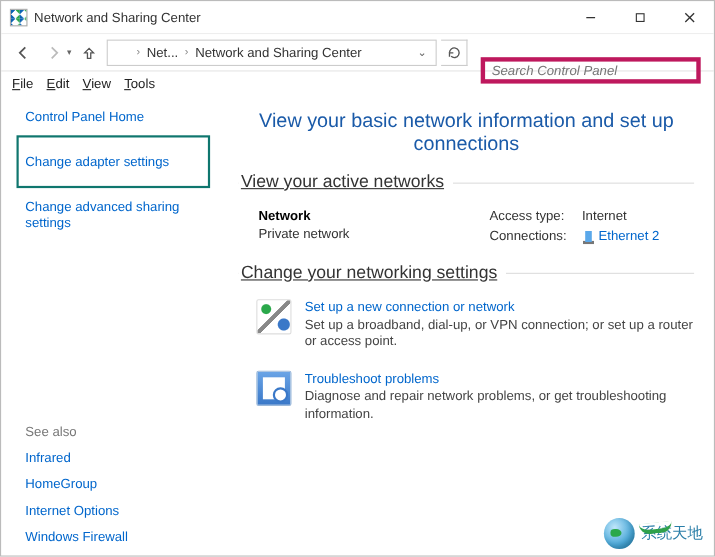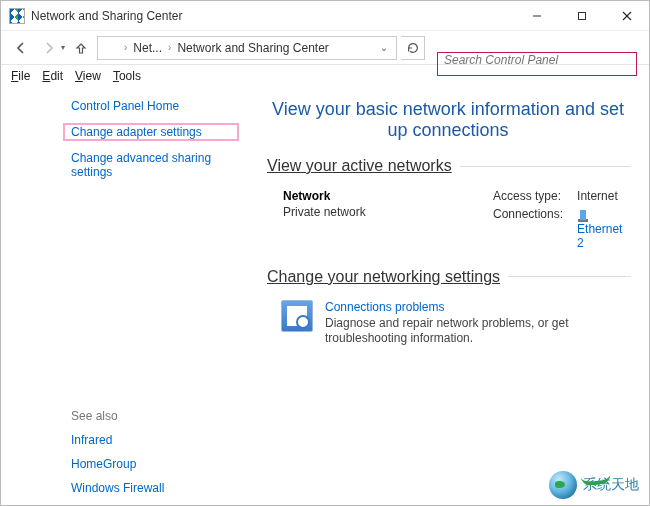--- a/index.html
+++ b/index.html
@@ -83,23 +83,23 @@
   .breadcrumb .sep { color:#888; font-size:10px; padding:0 2px;}
   .breadcrumb .bc-caret { margin-left:auto; color:#666; font-size:10px; padding:0 4px;}
   .refresh-btn {
     width:24px; height:24px; border:1px solid #ccc; border-left:none;
     display:flex; align-items:center; justify-content:center;
     color:#555; font-size:13px;
   }
   .searchbox {
     flex: 1;
     height:24px;
-    border:1px solid #be185d;
+    border:4px solid #be185d;
     margin-left:8px;
-    display:flex; align-items:flex-start;
+    display:flex; align-items:center;
     max-width: 200px;
     margin-top: 33px;
   }
   .searchbox input {
     border:none; outline:none; width:100%;
     font-size:12px; font-style:italic; color:#888;
     padding: 0 6px; background:transparent;
   }
 
   
@@ -112,37 +112,36 @@
     color:#222;
     text-align:center;
   }
   .menubar .m { cursor:default; }
   .menubar .m u { text-decoration: underline; }
 
   
   .main {
     display:flex;
     height: calc(100% - 30px - 34px - 22px);
-    margin-left: 48px;
   }
   .sidebar {
     width: 200px;
     padding: 12px 14px 10px 22px;
     display:flex; flex-direction:column;
     gap: 10px;
   }
   .sidebar a.link {
     color:#0066cc;
     text-decoration:none;
     font-size:12px;
     cursor:pointer;
   }
   .sidebar .highlight-box {
-    border: 2px solid #f9a8d4;
-    padding: 0 6px;
+    border: 2px solid #0f766e;
+    padding: 15px 6px;
     margin-left:-8px;
     margin-right:-4px;
   }
   .sidebar .spacer { flex:1; }
   .sidebar .see-also-label { color:#777; margin-top:4px; }
 
   .content {
     flex:1;
     padding: 12px 18px 10px 16px;
     overflow:auto;
@@ -324,20 +323,21 @@
   <div class="sidebar">
     <a class="link">Control Panel Home</a>
     <div class="highlight-box">
       <a class="link">Change adapter settings</a>
     </div>
     <a class="link">Change advanced sharing settings</a>
     <div class="spacer"></div>
     <div class="see-also-label">See also</div>
     <a class="link">Infrared</a>
     <a class="link">HomeGroup</a>
+    <a class="link">Internet Options</a>
     <a class="link">Windows Firewall</a>
   </div>
 
   <div class="content">
     <h1>View your basic network information and set up connections</h1>
 
     <fieldset class="group">
       <legend>View your active networks</legend>
       <div class="net-row">
         <div class="net-left">
@@ -351,25 +351,32 @@
           <div class="val">
             <span class="eth-icon"></span><span class="conn-link">Ethernet 2</span>
           </div>
         </div>
       </div>
     </fieldset>
 
     <fieldset class="group">
       <legend>Change your networking settings</legend>
 
+      <div class="setting-item">
+        <div class="ic ic-conn"></div>
+        <div class="txt">
+          <div class="ttl">Set up a new connection or network</div>
+          <div class="desc">Set up a broadband, dial-up, or VPN connection; or set up a router or access point.</div>
+        </div>
+      </div>
 
       <div class="setting-item">
         <div class="ic ic-trouble"></div>
         <div class="txt">
-          <div class="ttl">Connections problems</div>
+          <div class="ttl">Troubleshoot problems</div>
           <div class="desc">Diagnose and repair network problems, or get troubleshooting information.</div>
         </div>
       </div>
     </fieldset>
   </div>
 </div>
 
 <div class="watermark">
   <span class="globe-swoosh"></span>
   <span class="globe"></span>

